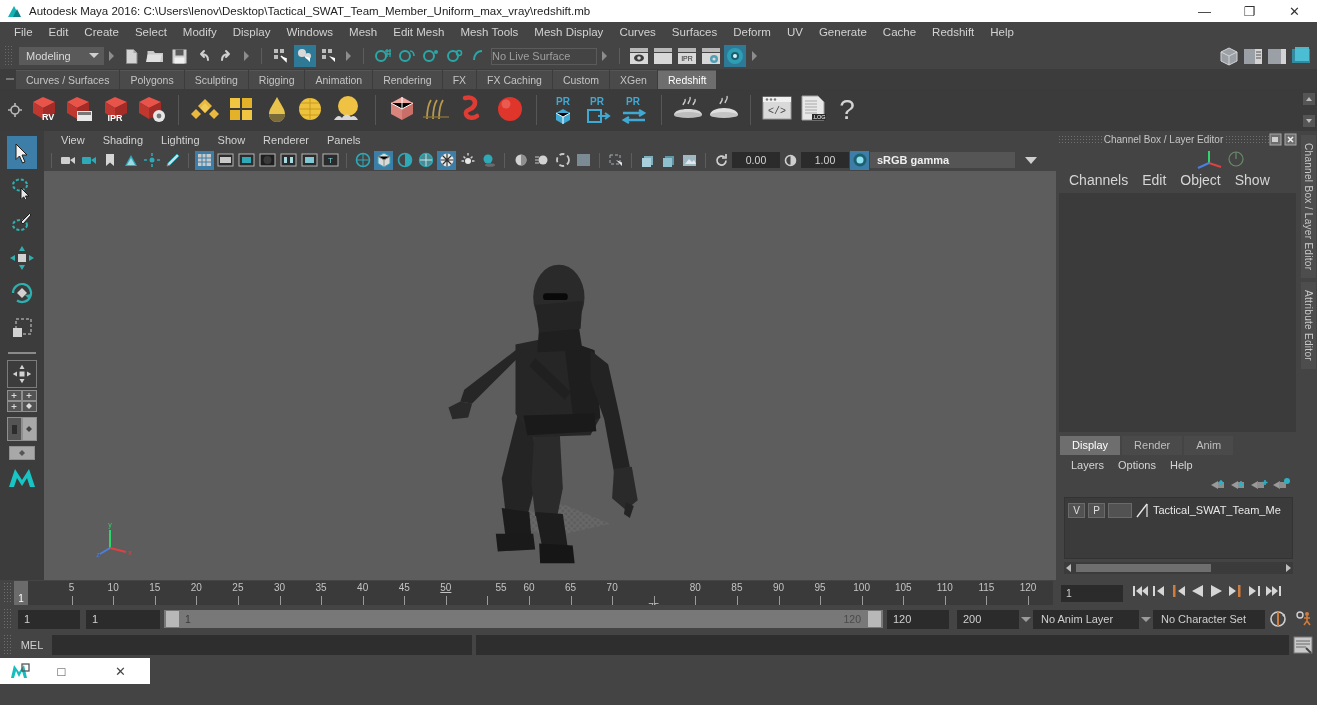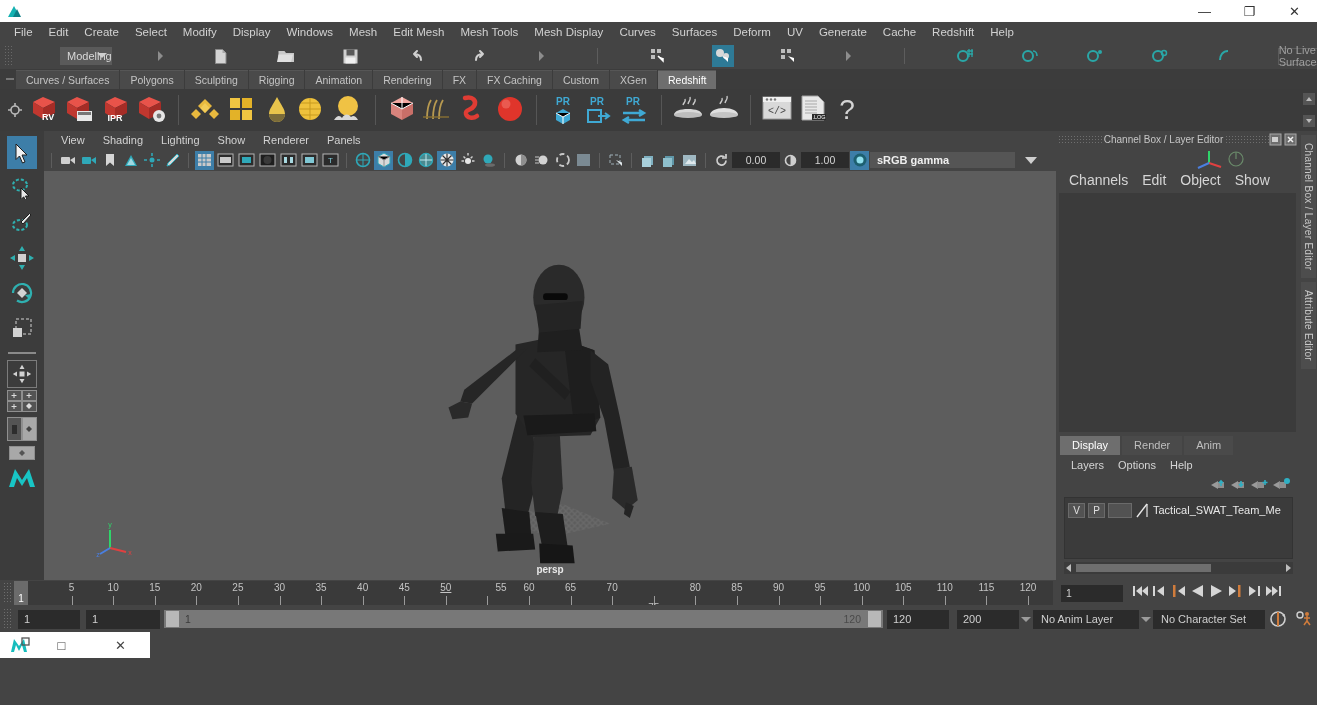--- a/index.html
+++ b/index.html
@@ -27,21 +27,21 @@
   .titlebar .tb-title { white-space:nowrap; overflow:hidden; }
   .win-btns { position:absolute; right:0; top:0; height:22px; display:flex; }
   .win-btn { width:45px; height:22px; display:flex; align-items:center; justify-content:center;
      font-size:13px; color:#333; cursor:default; }
 
   
   .menubar { height:21px; background:#444444; display:flex; align-items:center; padding-left:6px; }
   .menubar .mi { padding:0 8px; height:21px; line-height:21px; font-size:11.5px; color:#d2d2d2; white-space:nowrap; }
 
   
-  .statusline { height:26px; background:#444444; display:flex; align-items:center; padding-left:4px;gap:41px; }
+  .statusline { height:26px; background:#444444; display:flex; align-items:center; padding-left:4px; }
   .grip { width:9px; height:22px; flex:none;
      background-image: radial-gradient(#6e6e6e 1px, transparent 1px);
      background-size:3px 3px; opacity:.85; }
   .menuset {
     width:85px; height:18px; background:#5a5a5a; color:#d8d8d8; font-size:11px;
     display:flex; align-items:center; padding-left:7px; margin-left:6px; position:relative;
   }
   .menuset .arw { position:absolute; right:5px; top:6px; width:0;height:0;
      border-left:5px solid transparent;border-right:5px solid transparent;border-top:5px solid #cfcfcf; }
   .sep-v { width:1px; height:16px; background:#5d5d5d; margin:0 7px; flex:none; }
@@ -177,20 +177,21 @@
 </head>
 <body>
 
 <div class="app">
 
   <div class="titlebar">
     <div class="tb-icon">
       <div class="tri1"></div>
         <div class="tri2"></div>
     </div>
+    <div class="tb-title">Autodesk Maya 2016: C:\Users\lenov\Desktop\Tactical_SWAT_Team_Member_Uniform_max_vray\redshift.mb</div>
     <div class="win-btns">
       <div class="win-btn">—</div>
       <div class="win-btn">❐</div>
       <div class="win-btn close">✕</div>
     </div>
   </div>
 
   <div class="menubar">
     <div class="mi">File</div>
     <div class="mi">Edit</div>
@@ -899,21 +900,20 @@
           <path d="M580 302 L598 300 L604 334 L592 344 L578 332 Z" fill="#2a2a2a"></path>
           <path d="M592 336 L600 340 L596 352 L590 348 Z" fill="#242424"></path>
 
           <path d="M504 158 L544 156 L548 182 L502 184 Z" fill="#1f1f1f"></path>
 
           <ellipse cx="524" cy="128" rx="26" ry="33" fill="#2a2a2a"></ellipse>
           <path d="M500 136 L548 132 L546 160 L504 164 Z" fill="#242424"></path>
           <rect x="508" y="124" width="25" height="7" rx="3" fill="#090909"></rect>
 
         </svg>
-        <div class="persp-label">persp</div>
         <div class="axisgiz">
           <svg width="40" height="40" viewBox="0 0 40 40">
             <path d="M14 30 L14 12" stroke="#2fd46a" stroke-width="2"></path>
             <path d="M14 30 L30 34" stroke="#e04040" stroke-width="2"></path>
             <path d="M14 30 L4 36" stroke="#4a7fe0" stroke-width="2"></path>
             <text x="14" y="9" font-size="7" fill="#2fd46a" text-anchor="middle" font-family="Liberation Sans">y</text>
             <text x="34" y="37" font-size="7" fill="#e04040" text-anchor="middle" font-family="Liberation Sans">x</text>
             <text x="2" y="39" font-size="7" fill="#4a7fe0" text-anchor="middle" font-family="Liberation Sans">z</text>
           </svg>
         </div>
@@ -1170,20 +1170,33 @@
     </div>
     <div style="width:26px;display:flex;align-items:center;justify-content:center">
       <svg width="18" height="18" viewBox="0 0 18 18">
           <circle cx="5" cy="5" r="3" fill="none" stroke="#cfcfcf" stroke-width="1.4"></circle>
           <path d="M12 2a2 2 0 1 1 0 4 2 2 0 0 1 0-4z" fill="#d07c3c"></path>
           <path d="M12 6v5l-3 4M12 11l3 4M9 8h6" stroke="#d07c3c" stroke-width="1.6" fill="none"></path>
         </svg>
     </div>
   </div>
 
+  <div class="cmdrow">
+    <div class="tl-grip"></div>
+    <div class="mel">MEL</div>
+    <div class="cmdfield a"></div>
+    <div class="cmdfield b"></div>
+    <div class="scriptbtn">
+      <svg width="20" height="20" viewBox="0 0 20 20">
+          <rect x="1" y="2" width="18" height="16" fill="#c9c9c9" stroke="#7a7a7a"></rect>
+          <path d="M3 6h14M3 9h14M3 12h10" stroke="#6a6a6a"></path>
+          <path d="M13 13l5 5" stroke="#444" stroke-width="2"></path>
+        </svg>
+    </div>
+  </div>
 
   <div class="taskbar">
     <div class="tb-win">
       <div class="tbw-icon">
         <svg width="22" height="18" viewBox="0 0 22 18">
           <path d="M1 16L4 3l5 7 5-7 3 13h-3l-2-7-3 6-3-6-2 7z" fill="#17bdbd"></path>
           <rect x="12" y="2" width="7" height="7" fill="none" stroke="#555" stroke-width="1.3"></rect>
         </svg>
       </div>
       <div class="tbw-btn">□</div>

